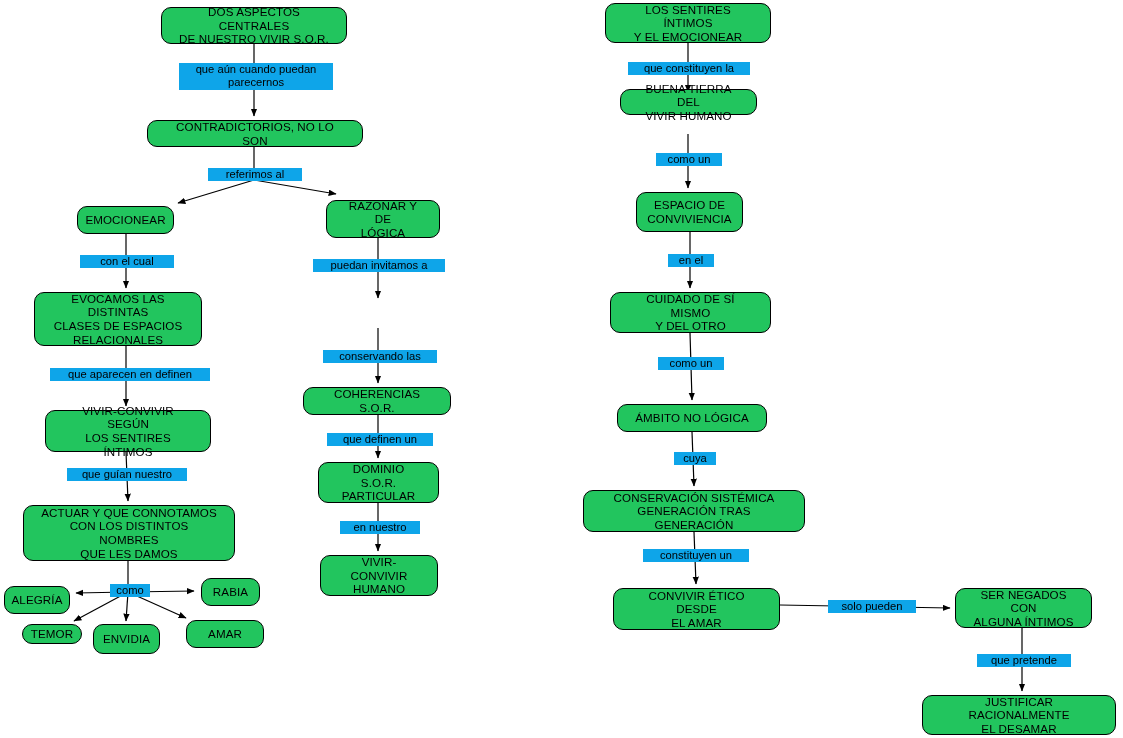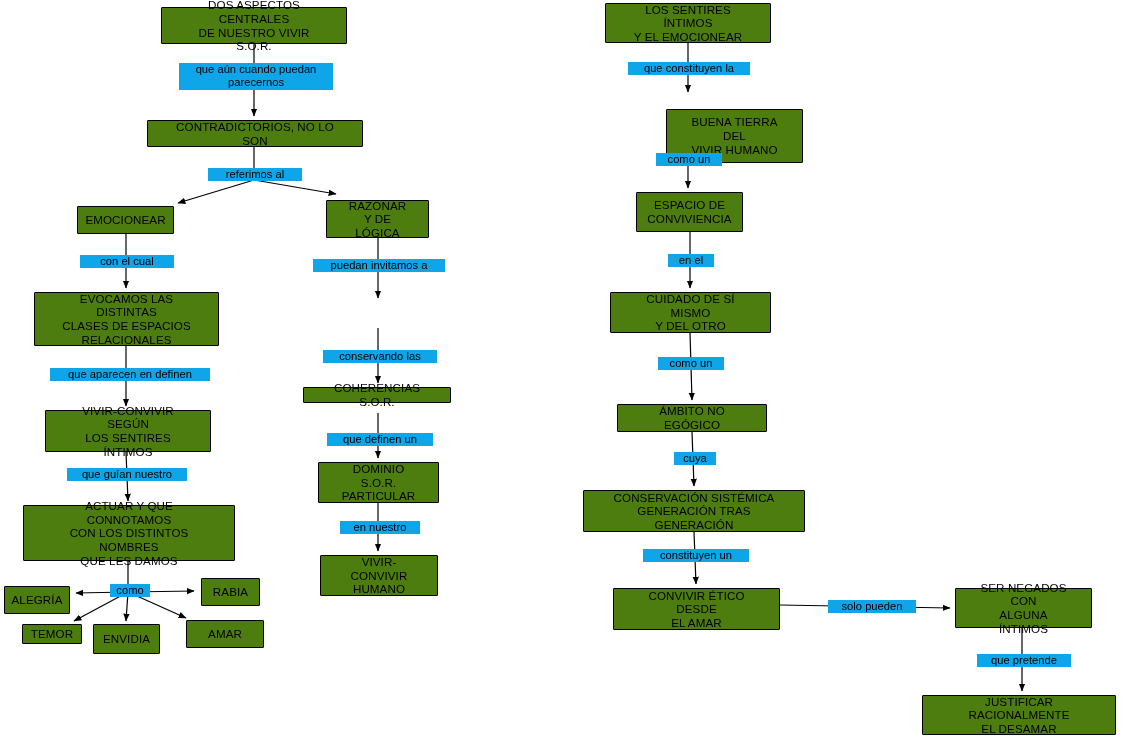--- a/index.html
+++ b/index.html
@@ -20,31 +20,31 @@
     left: 0;
     top: 0;
     width: 1123px;
     height: 738px;
     pointer-events: none;
   }
   .node {
     position: absolute;
     box-sizing: border-box;
     border: 1.4px solid #000000;
-    border-radius: 1px;
-    background: #4d7c0f;
+    border-radius: 10px;
+    background: #22c55e;
     color: #000000;
     display: flex;
     align-items: center;
     justify-content: center;
     text-align: center;
     line-height: 1.18;
     font-size: 11.6px;
     letter-spacing: 0.1px;
-    padding: 2px 22px;
+    padding: 2px 16px;
     white-space: pre-line;
     z-index: 2;
   }
   .edge-label {
     position: absolute;
     color: #000000;
     font-size: 11.2px;
     line-height: 1.2;
     text-align: center;
     background: #0ea5e9;
@@ -91,52 +91,52 @@
     <line x1="692" y1="432" x2="694" y2="486" stroke="#000000" stroke-width="1.2" marker-end="url(#arrow)"></line>
     <line x1="694" y1="532" x2="696" y2="584" stroke="#000000" stroke-width="1.2" marker-end="url(#arrow)"></line>
     <line x1="780" y1="605" x2="950" y2="608" stroke="#000000" stroke-width="1.2" marker-end="url(#arrow)"></line>
     <line x1="1022" y1="628" x2="1022" y2="691" stroke="#000000" stroke-width="1.2" marker-end="url(#arrow)"></line>
   </svg>
 
   <div class="node" style="left:161px; top:7px; width:186px; height:37px;">DOS ASPECTOS CENTRALES
 DE NUESTRO VIVIR S.O.R.</div>
   <div class="node" style="left:147px; top:120px; width:216px; height:27px;">CONTRADICTORIOS, NO LO SON</div>
   <div class="node" style="left:77px; top:206px; width:97px; height:28px;">EMOCIONEAR</div>
-  <div class="node" style="left:326px; top:200px; width:103px; height:38px;">RAZONAR Y DE
+  <div class="node" style="left:326px; top:200px; width:114px; height:38px;">RAZONAR Y DE
 LÓGICA</div>
-  <div class="node" style="left:34px; top:292px; width:185px; height:54px;">EVOCAMOS LAS DISTINTAS
+  <div class="node" style="left:34px; top:292px; width:168px; height:54px;">EVOCAMOS LAS DISTINTAS
 CLASES DE ESPACIOS
 RELACIONALES</div>
   <div class="node" style="left:45px; top:410px; width:166px; height:42px;">VIVIR-CONVIVIR SEGÚN
 LOS SENTIRES ÍNTIMOS</div>
   <div class="node" style="left:23px; top:505px; width:212px; height:56px;">ACTUAR Y QUE CONNOTAMOS
 CON LOS DISTINTOS NOMBRES
 QUE LES DAMOS</div>
 
   <div class="node" style="left:4px; top:586px; width:66px; height:28px;">ALEGRÍA</div>
   <div class="node" style="left:22px; top:624px; width:60px; height:20px;">TEMOR</div>
   <div class="node" style="left:93px; top:624px; width:67px; height:30px;">ENVIDIA</div>
   <div class="node" style="left:186px; top:620px; width:78px; height:28px;">AMAR</div>
   <div class="node" style="left:201px; top:578px; width:59px; height:28px;">RABIA</div>
 
-  <div class="node" style="left:303px; top:387px; width:148px; height:16px;">COHERENCIAS S.O.R.</div>
+  <div class="node" style="left:303px; top:387px; width:148px; height:28px;">COHERENCIAS S.O.R.</div>
   <div class="node" style="left:318px; top:462px; width:121px; height:41px;">DOMINIO S.O.R.
 PARTICULAR</div>
   <div class="node" style="left:320px; top:555px; width:118px; height:41px;">VIVIR-CONVIVIR
 HUMANO</div>
 
   <div class="node" style="left:605px; top:3px; width:166px; height:40px;">LOS SENTIRES ÍNTIMOS
 Y EL EMOCIONEAR</div>
-  <div class="node" style="left:620px; top:109px; width:137px; height:54px;margin-left:46px;">BUENA TIERRA DEL
+  <div class="node" style="left:620px; top:89px; width:137px; height:26px;">BUENA TIERRA DEL
 VIVIR HUMANO</div>
   <div class="node" style="left:636px; top:192px; width:107px; height:40px;">ESPACIO DE
 CONVIVIENCIA</div>
   <div class="node" style="left:610px; top:292px; width:161px; height:41px;">CUIDADO DE SÍ MISMO
 Y DEL OTRO</div>
-  <div class="node" style="left:617px; top:404px; width:150px; height:28px;">ÁMBITO NO EGÓGICO</div>
+  <div class="node" style="left:617px; top:404px; width:150px; height:28px;">ÁMBITO NO LÓGICA</div>
   <div class="node" style="left:583px; top:490px; width:222px; height:42px;">CONSERVACIÓN SISTÉMICA
 GENERACIÓN TRAS GENERACIÓN</div>
   <div class="node" style="left:613px; top:588px; width:167px; height:42px;">CONVIVIR ÉTICO DESDE
 EL AMAR</div>
   <div class="node" style="left:955px; top:588px; width:137px; height:40px;">SER NEGADOS CON
 ALGUNA ÍNTIMOS</div>
   <div class="node" style="left:922px; top:695px; width:194px; height:40px;">JUSTIFICAR RACIONALMENTE
 EL DESAMAR</div>
 
   <div class="edge-label" style="left:179px; top:63px; width:152px;">que aún cuando puedan

